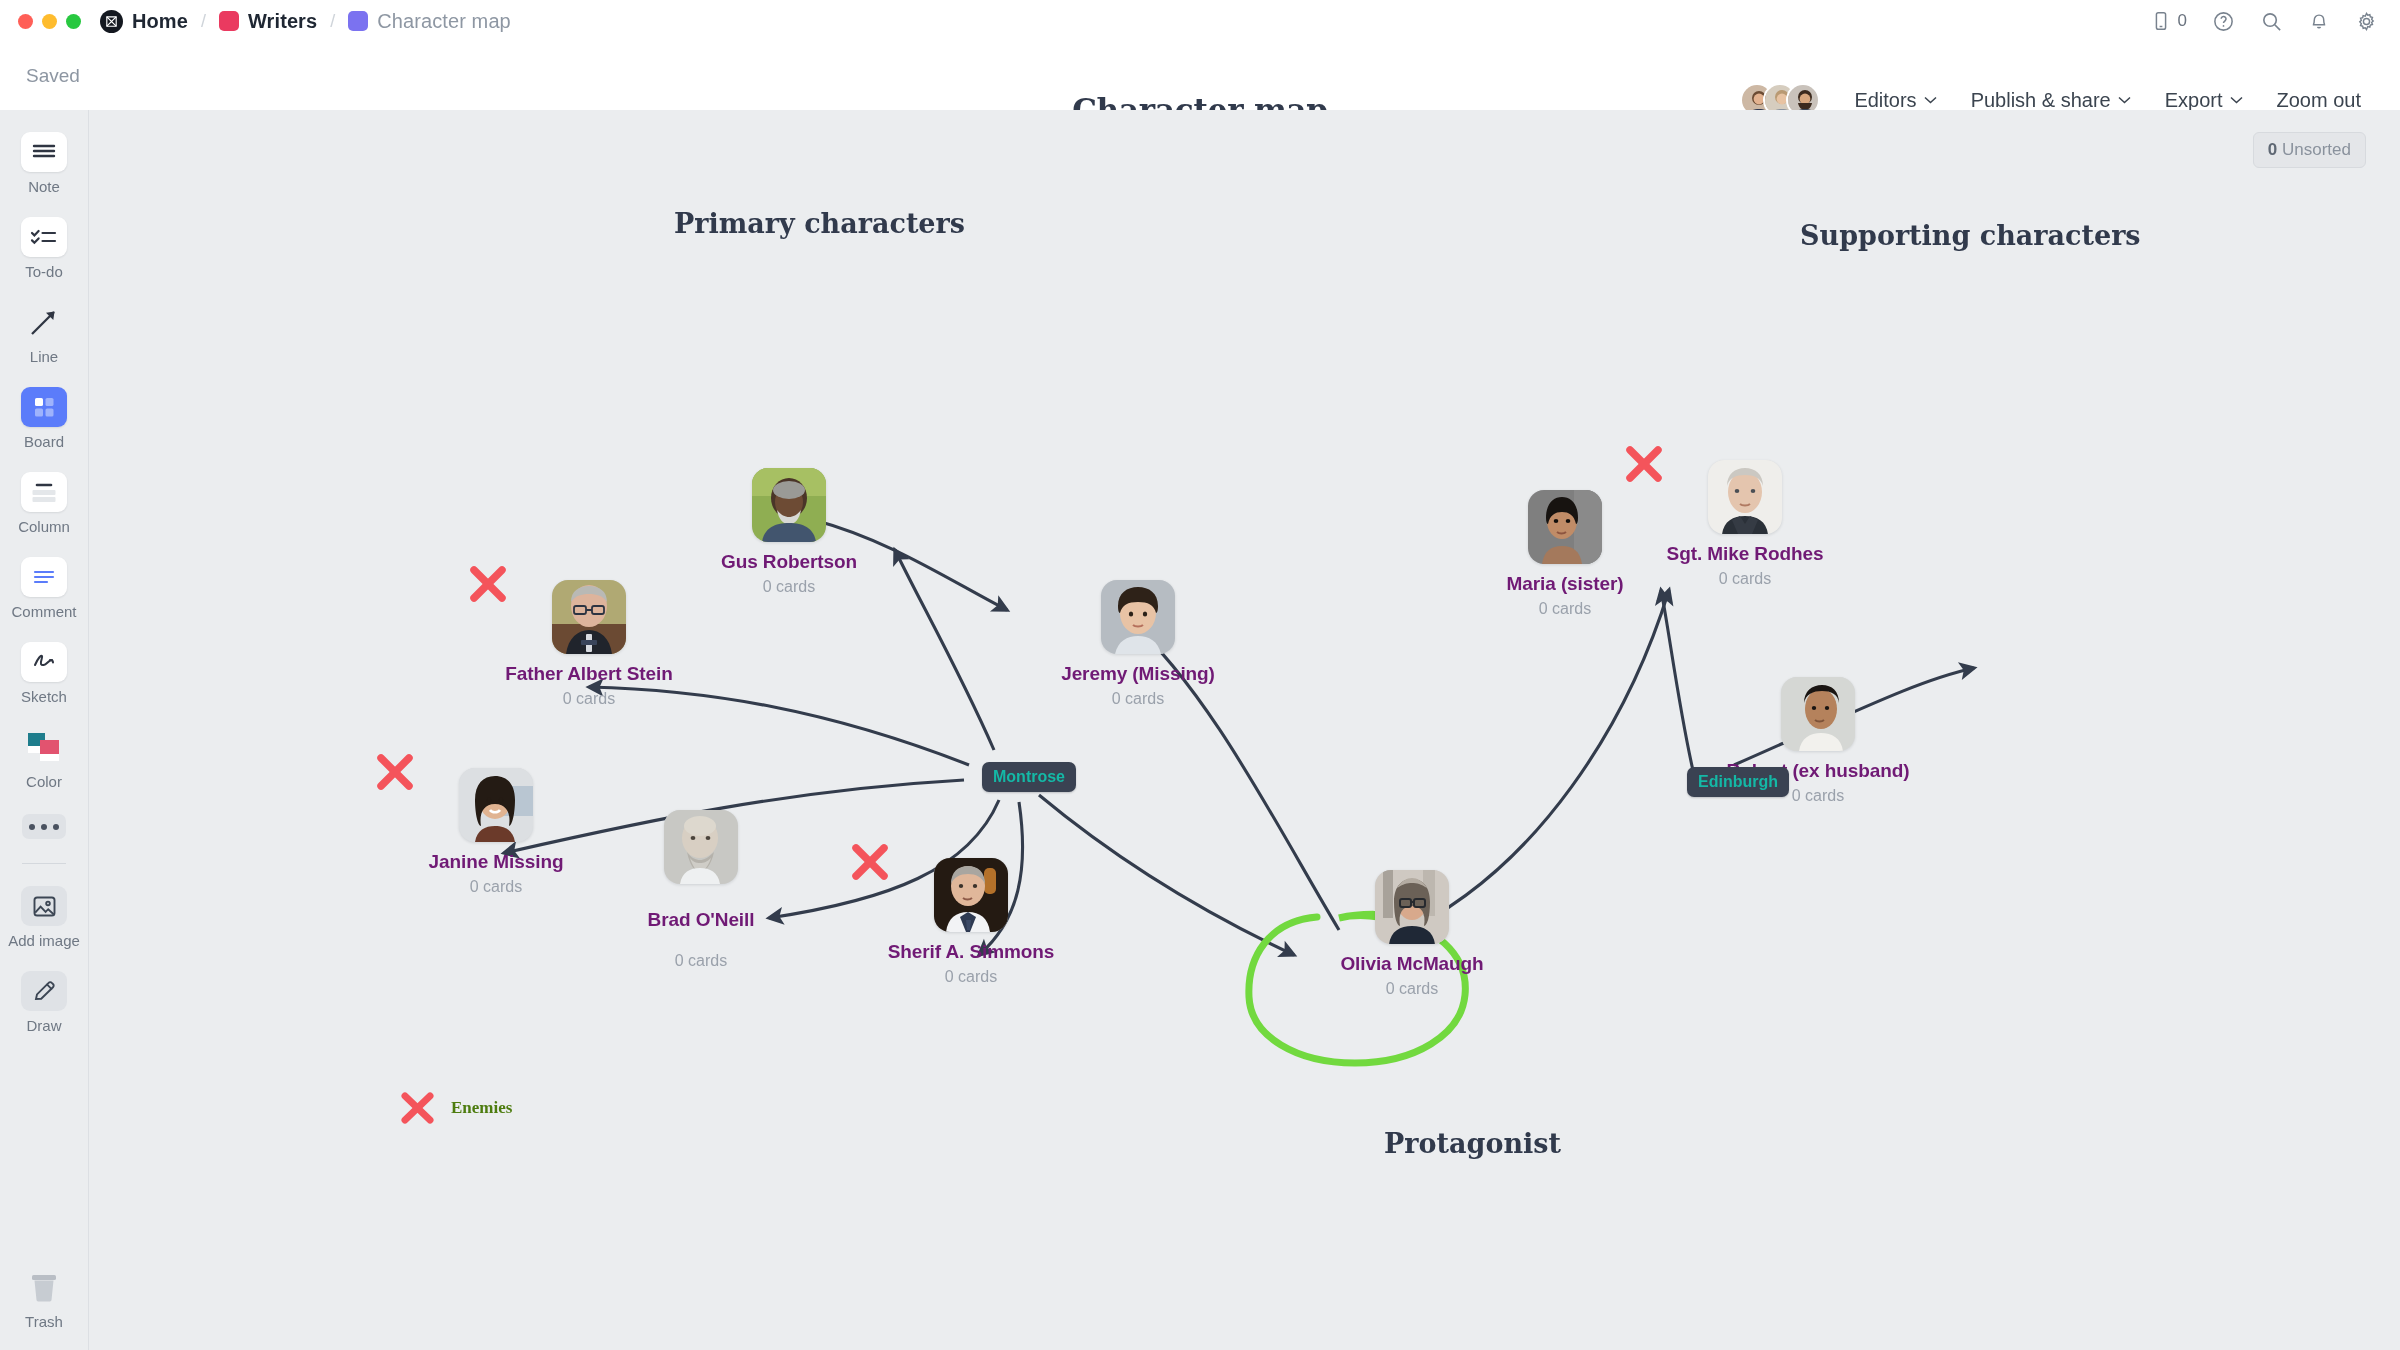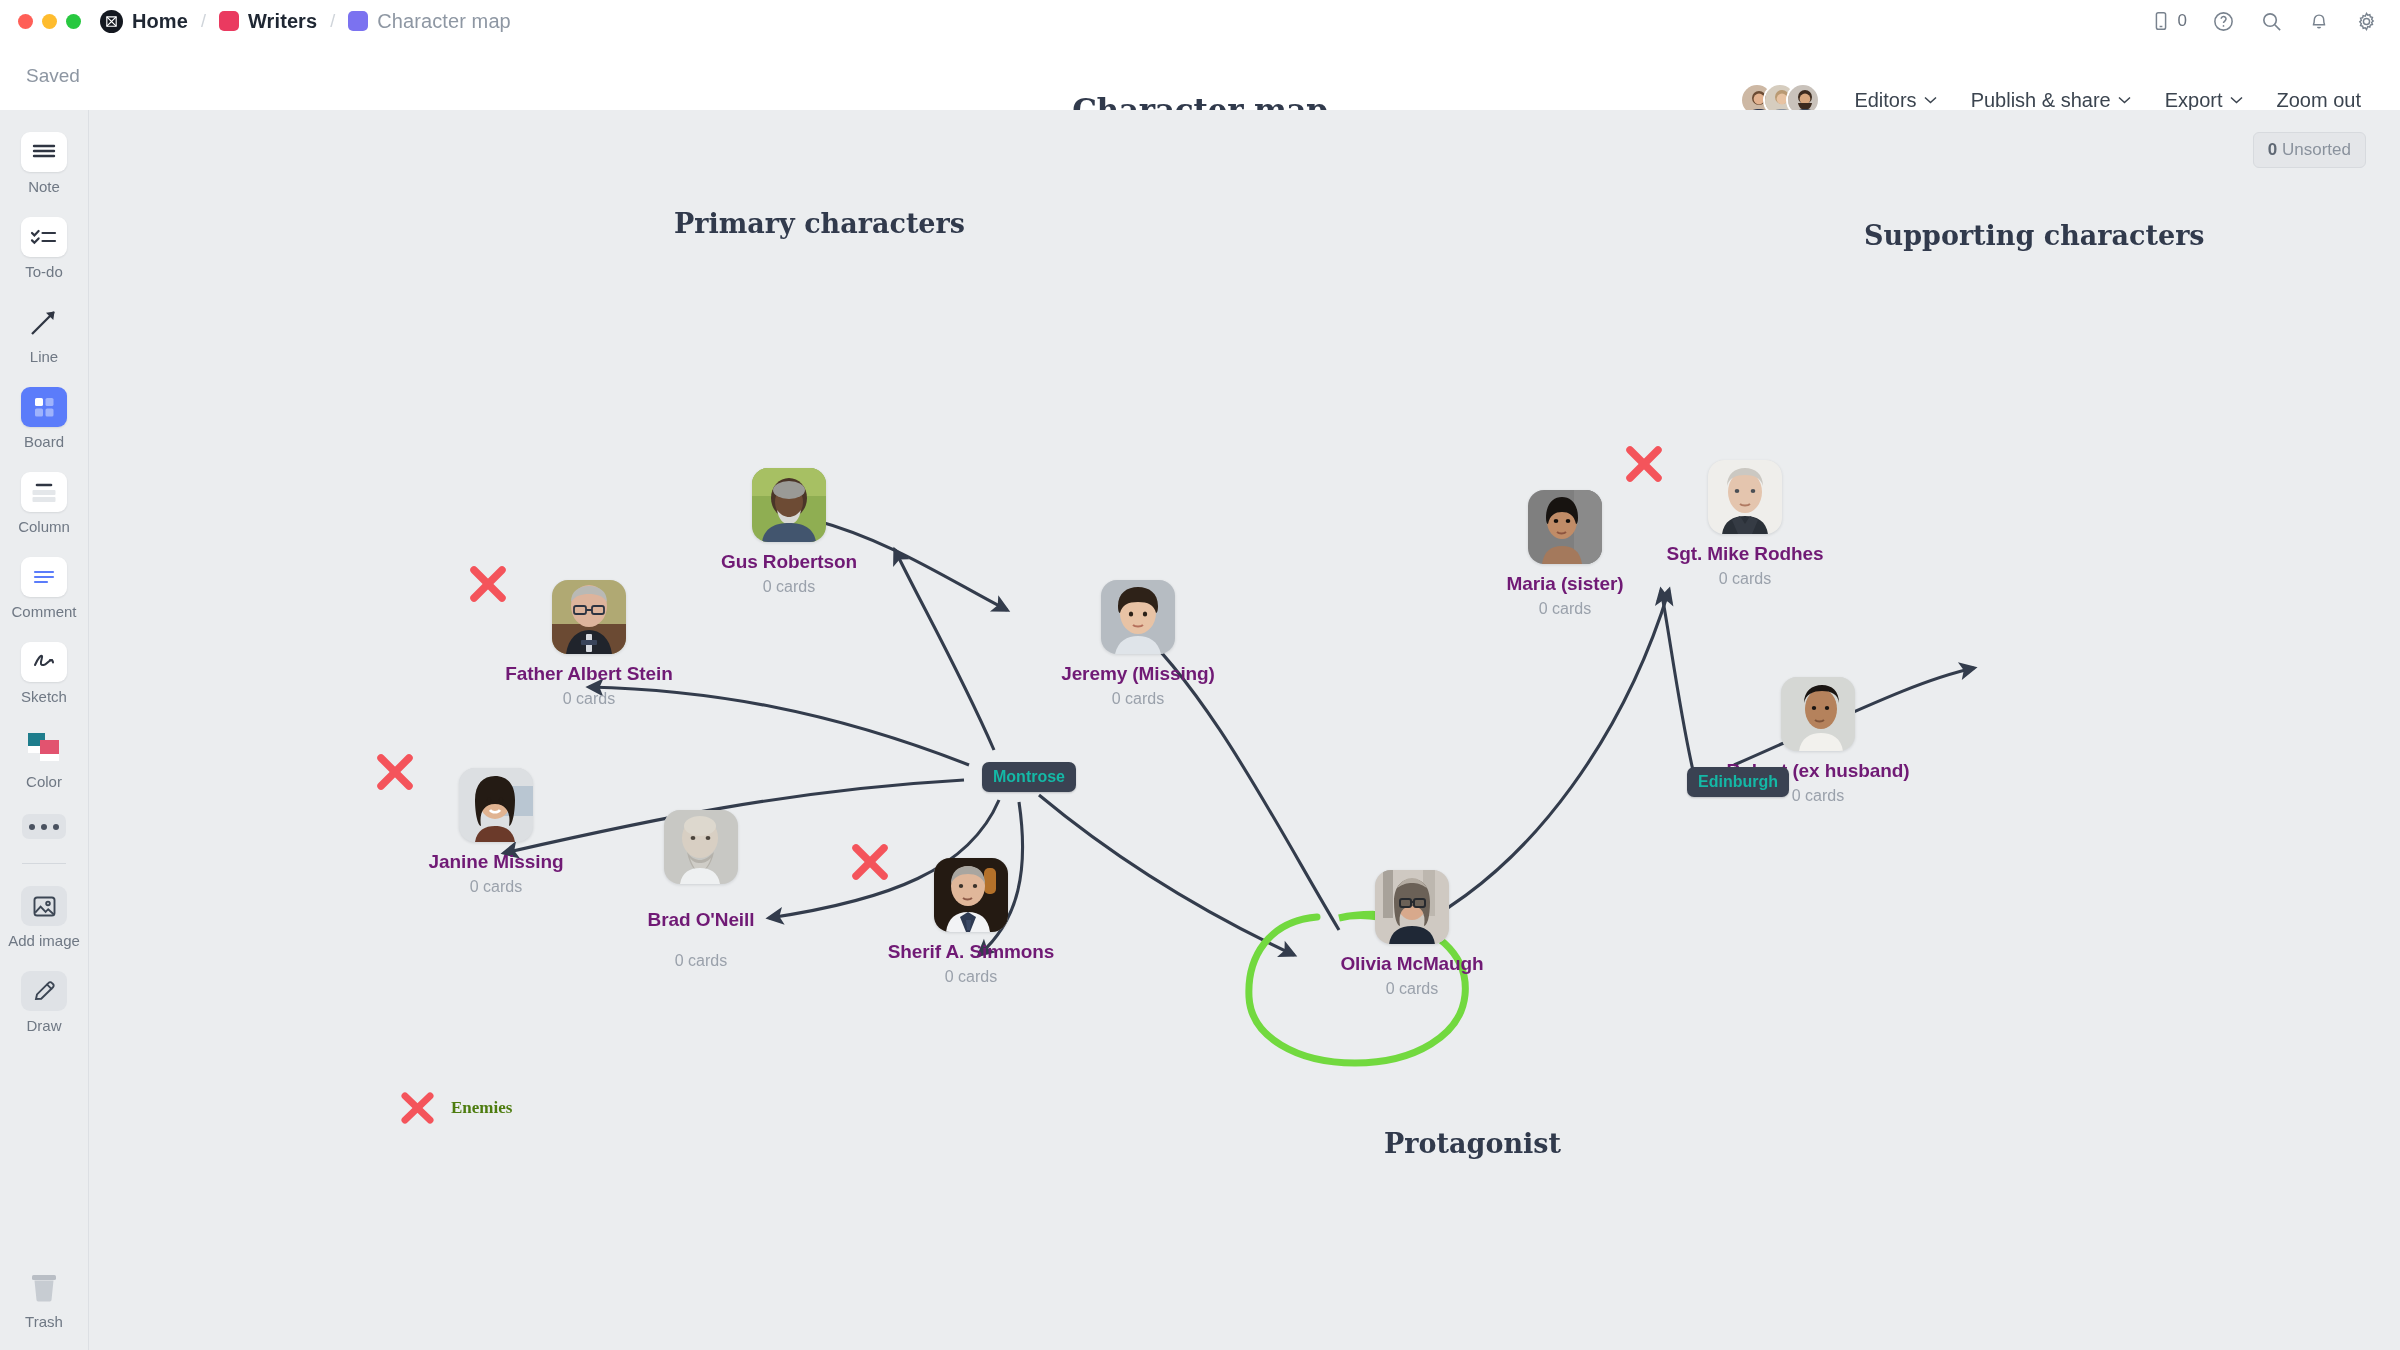--- a/index.html
+++ b/index.html
@@ -469,21 +469,21 @@
 
         <path d="M1310 825 C1450 760 1540 610 1580 480"></path>
 
         <path d="M1605 665 C1590 600 1580 520 1572 480"></path>
 
         <path d="M1645 655 C1770 600 1830 570 1885 558"></path>
       </g>
     </svg>
 
     <div class="sect" style="left:585px; top:98px;">Primary characters</div>
-    <div class="sect" style="left:1775px; top:110px;text-align:right;">Supporting characters</div>
+    <div class="sect" style="left:1711px; top:110px;text-align:right;">Supporting characters</div>
     <div class="sect" style="left:1295px; top:1018px;">Protagonist</div>
 
     <svg style="position:absolute; left:1150px; top:795px; width:240px; height:170px;" viewBox="0 0 240 170">
       <path d="M78 12 C30 16 8 52 10 92 C12 132 58 158 116 158 C176 158 222 130 226 90 C230 50 196 18 140 12 C128 10 112 10 100 13 C122 8 150 8 168 14" fill="none" stroke="#72d93f" stroke-width="7" stroke-linecap="round"></path>
     </svg>
 
     <div class="node" style="left:580px; top:358px;">
       <span class="thumb">
         <svg viewBox="0 0 74 74">
             <rect width="74" height="74" fill="#8fae52"></rect>

